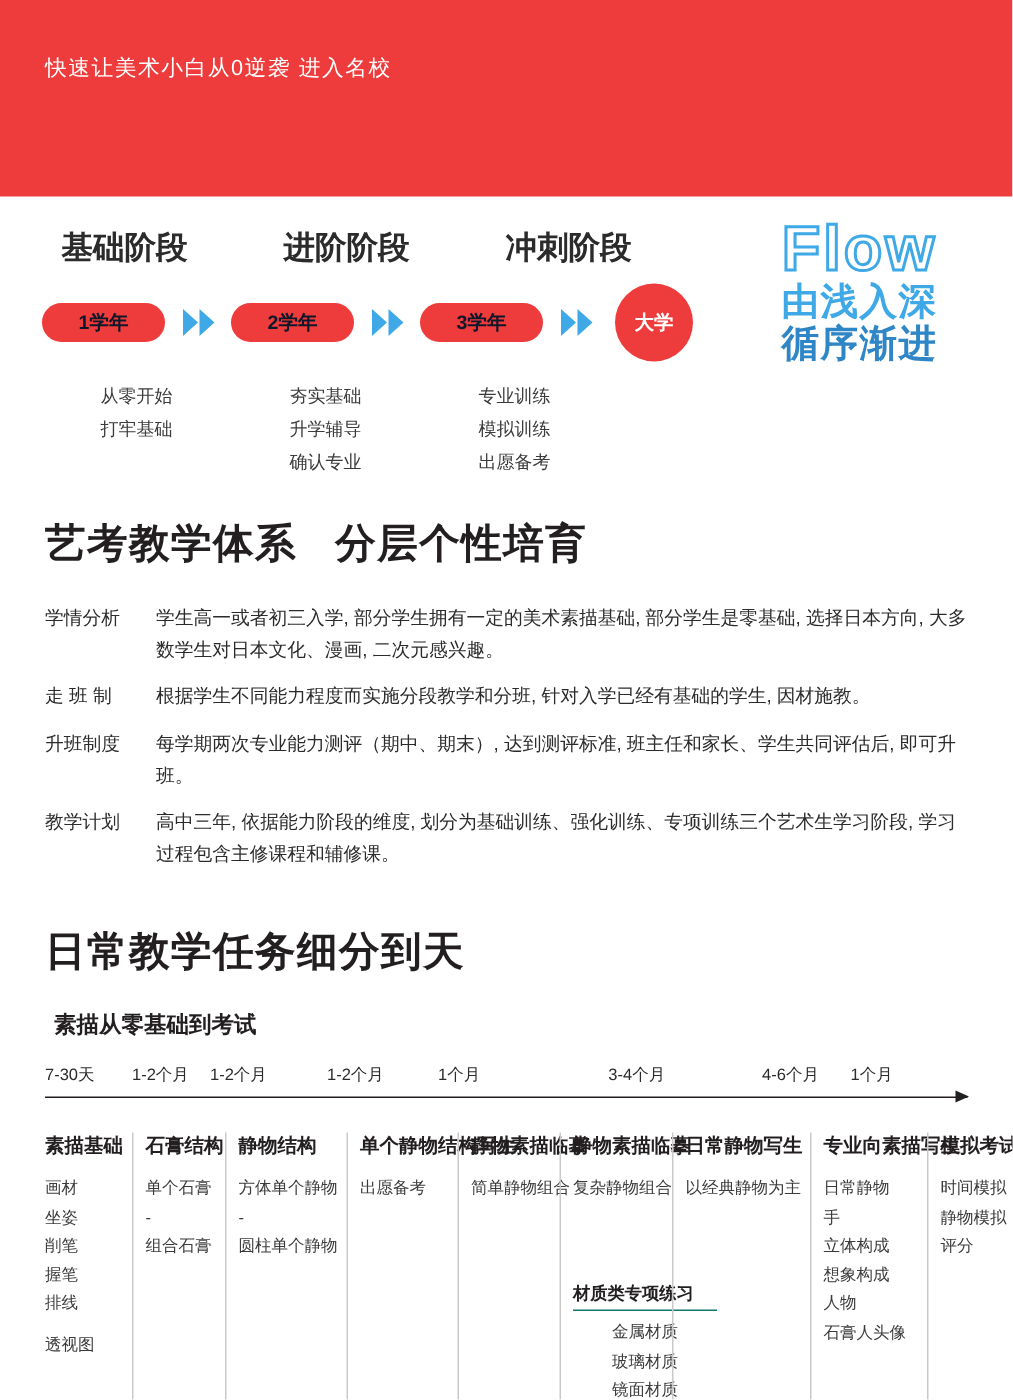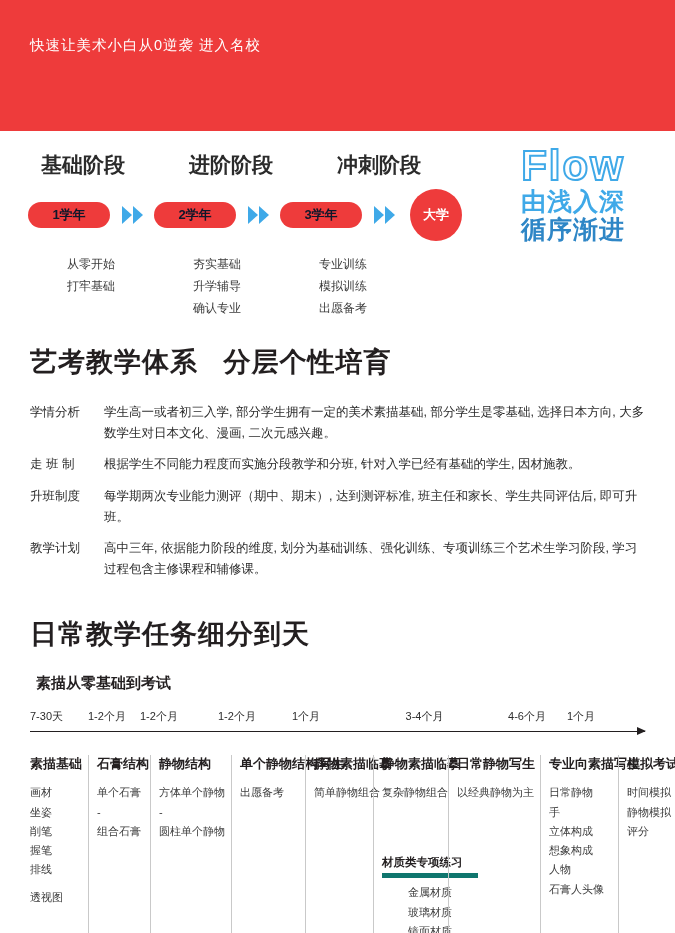--- a/index.html
+++ b/index.html
@@ -229,21 +229,21 @@
 
   .subbox {
     position: absolute;
     left: 8px;
     top: 100px;
     width: 96px;
   }
   .subbox-title {
     font-size: 11.5px;
     font-weight: bold;
-    border-bottom: 5px solid #0f766e;
+    border-bottom: 1px solid #0f766e;
     padding-bottom: 3px;
     margin-bottom: 5px;
     white-space: pre;
   }
   .subbox-item {
     font-size: 11px;
     color: #3b3b3b;
     line-height: 1.75;
     text-align: center;
   }

